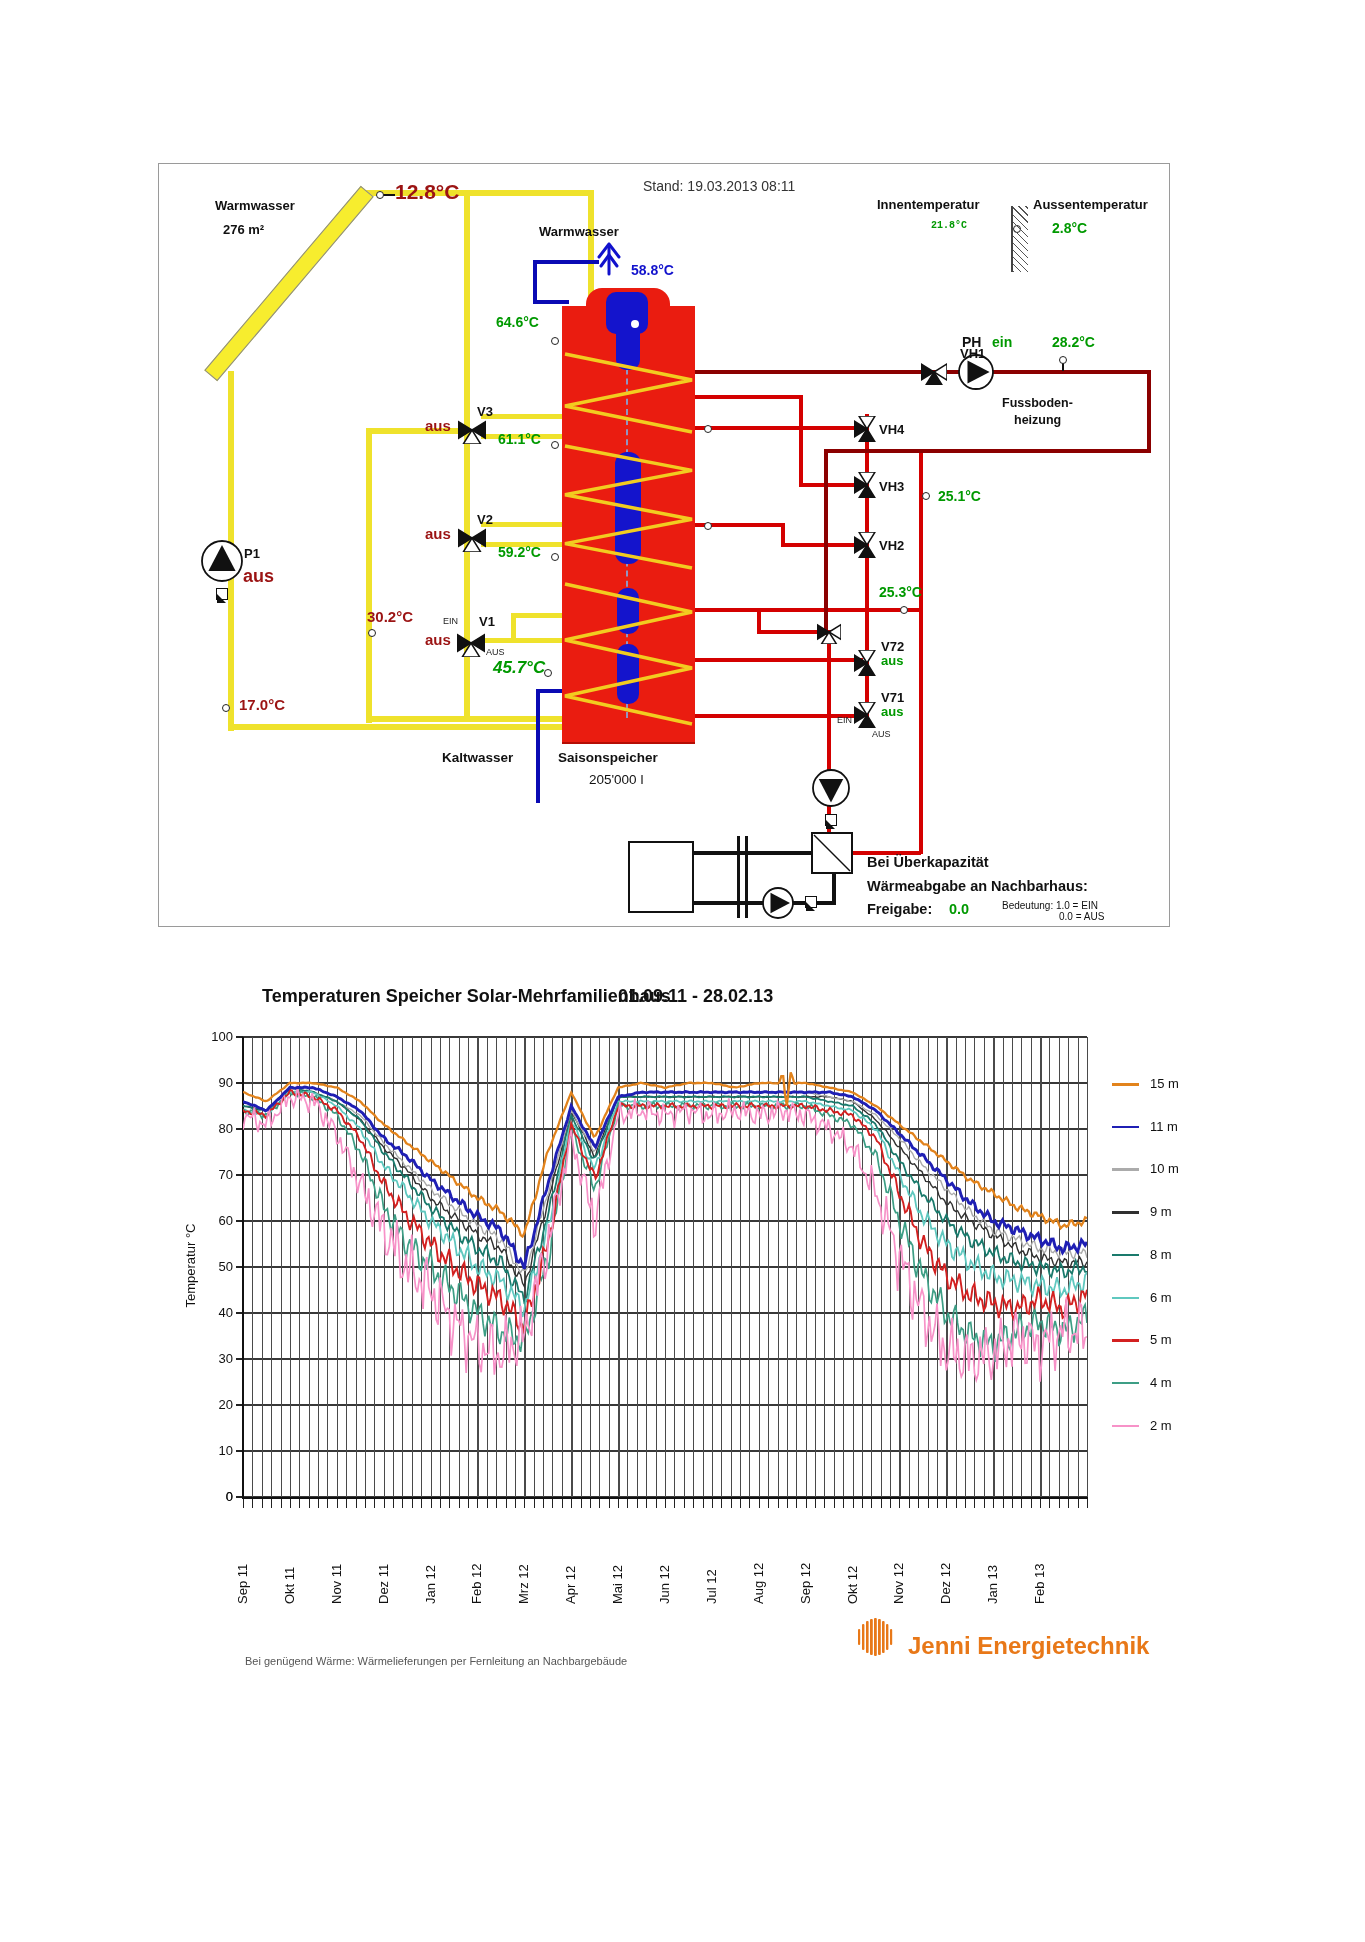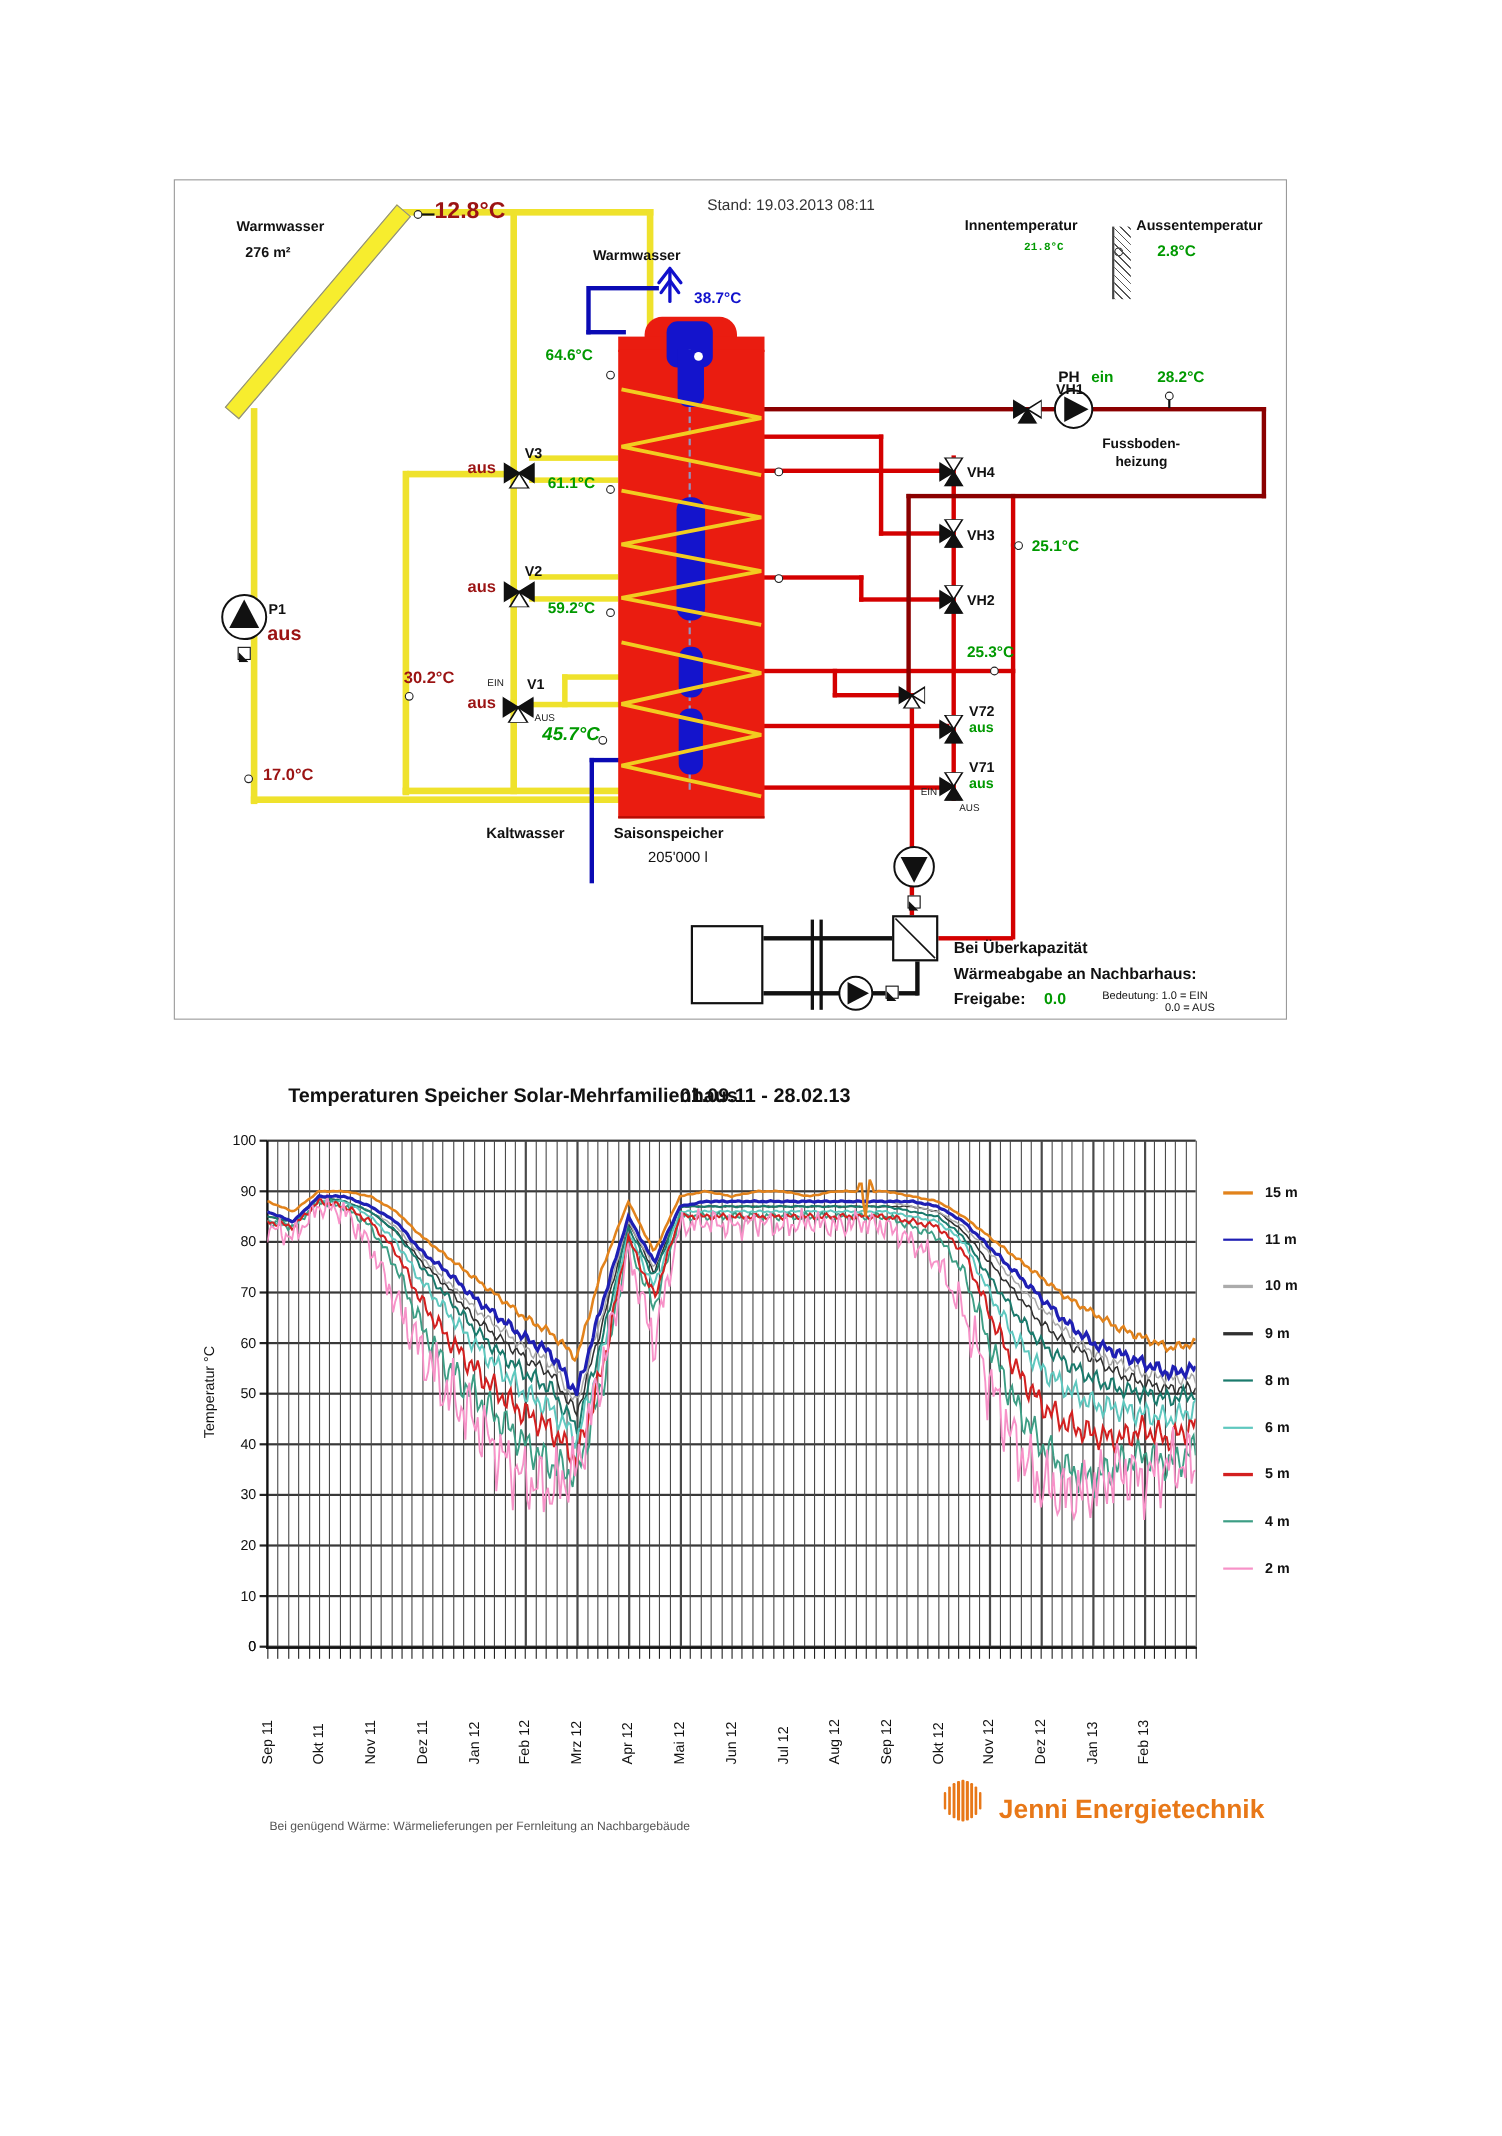--- a/index.html
+++ b/index.html
@@ -11,21 +11,21 @@
   .b{font-weight:bold;}
   .green{color:#009900;font-weight:bold;}
   .dred{color:#9b1313;font-weight:bold;}
   .blue{color:#1111cc;font-weight:bold;}
   .small{font-size:9px;color:#222;}
   .sensor{position:absolute;width:8px;height:8px;border:1.5px solid #222;border-radius:50%;background:#fff;box-sizing:border-box;}
   .sq{position:absolute;width:12px;height:12px;border:1.5px solid #111;background:#fff;box-sizing:border-box;}
   #chartwrap{position:absolute;left:0;top:940px;width:1365px;height:760px;}
   .xlab{position:absolute;transform:rotate(-90deg);transform-origin:0 0;font-size:13px;color:#111;width:80px;white-space:nowrap;}
   .ylab{position:absolute;width:32px;text-align:right;font-size:13px;color:#111;}
-  .legend-item{position:absolute;height:16px;font-weight:bold;}
+  .legend-item{position:absolute;height:16px;}
   .legend-line{position:absolute;left:0;top:7px;width:27px;height:2.5px;}
   .legend-text{position:absolute;left:38px;top:0;font-size:13px;color:#111;white-space:nowrap;}
   .gridv{position:absolute;background:#4a4a4a;width:1px;}
   .gridh{position:absolute;background:#383838;height:1.6px;}
   .tick{position:absolute;background:#222;}
 </style>
 </head>
 <body>
 
 <div id="page">
@@ -206,21 +206,21 @@
 
     <div class="lbl b" style="left:56px;top:34px;">Warmwasser</div>
     <div class="lbl b" style="left:64px;top:58px;">276 m²</div>
     <div class="lbl dred" style="left:236px;top:16px;font-size:21px;">12.8°C</div>
     <div class="lbl" style="left:484px;top:14px;font-size:14px;color:#333;">Stand: 19.03.2013 08:11</div>
     <div class="lbl b" style="left:718px;top:33px;">Innentemperatur</div>
     <div class="lbl green" style="left:772px;top:56px;font-size:10px;font-family:Liberation Mono, monospace;">21.8°C</div>
     <div class="lbl b" style="left:874px;top:33px;">Aussentemperatur</div>
     <div class="lbl green" style="left:893px;top:56px;font-size:14px;">2.8°C</div>
     <div class="lbl b" style="left:380px;top:60px;">Warmwasser</div>
-    <div class="lbl blue" style="left:472px;top:98px;font-size:14px;">38.7°C</div>
+    <div class="lbl blue" style="left:472px;top:98px;font-size:14px;">58.8°C</div>
     <div class="lbl green" style="left:337px;top:150px;font-size:14px;">64.6°C</div>
     <div class="lbl green" style="left:339px;top:267px;font-size:14px;">61.1°C</div>
     <div class="lbl green" style="left:339px;top:380px;font-size:14px;">59.2°C</div>
     <div class="lbl green" style="left:334px;top:494px;font-size:17px;font-style:italic;">45.7°C</div>
     <div class="lbl b" style="left:318px;top:240px;">V3</div>
     <div class="lbl dred" style="left:266px;top:253px;font-size:15px;">aus</div>
     <div class="lbl b" style="left:318px;top:348px;">V2</div>
     <div class="lbl dred" style="left:266px;top:361px;font-size:15px;">aus</div>
     <div class="lbl small" style="left:284px;top:452px;">EIN</div>
     <div class="lbl b" style="left:320px;top:450px;">V1</div>

